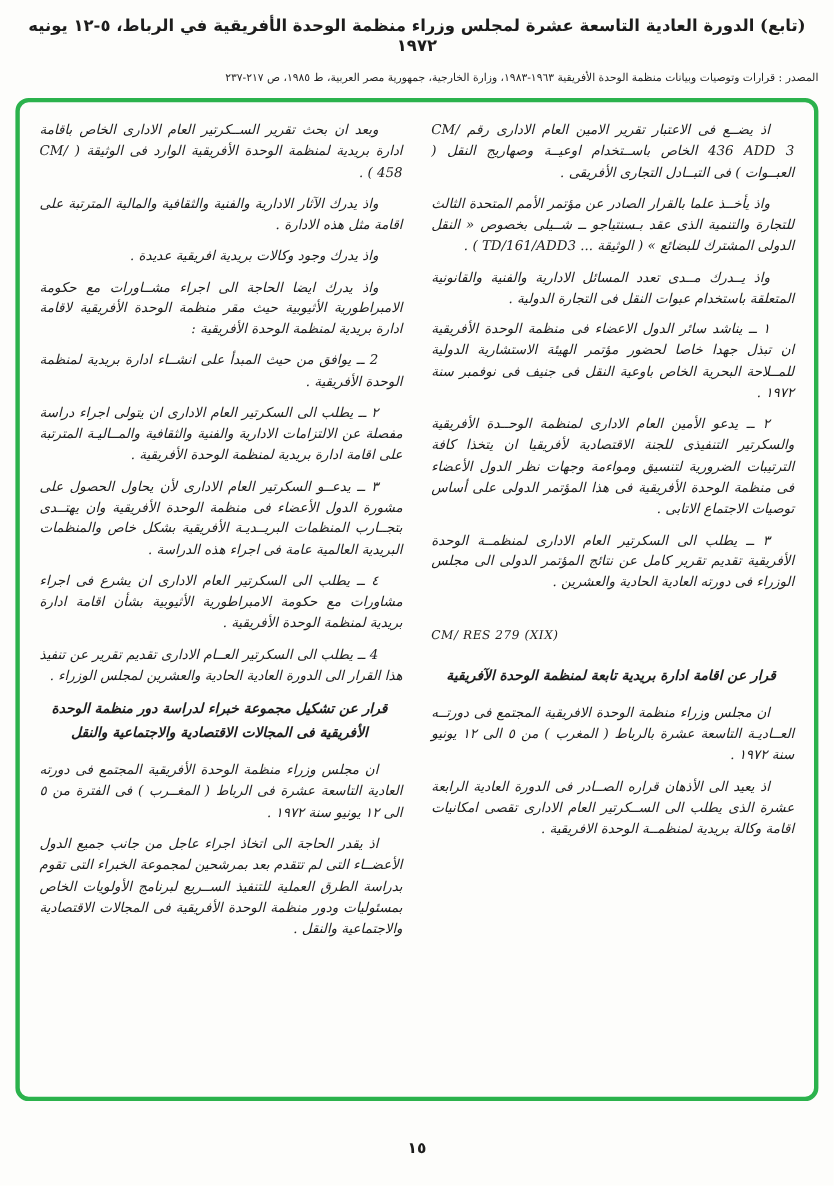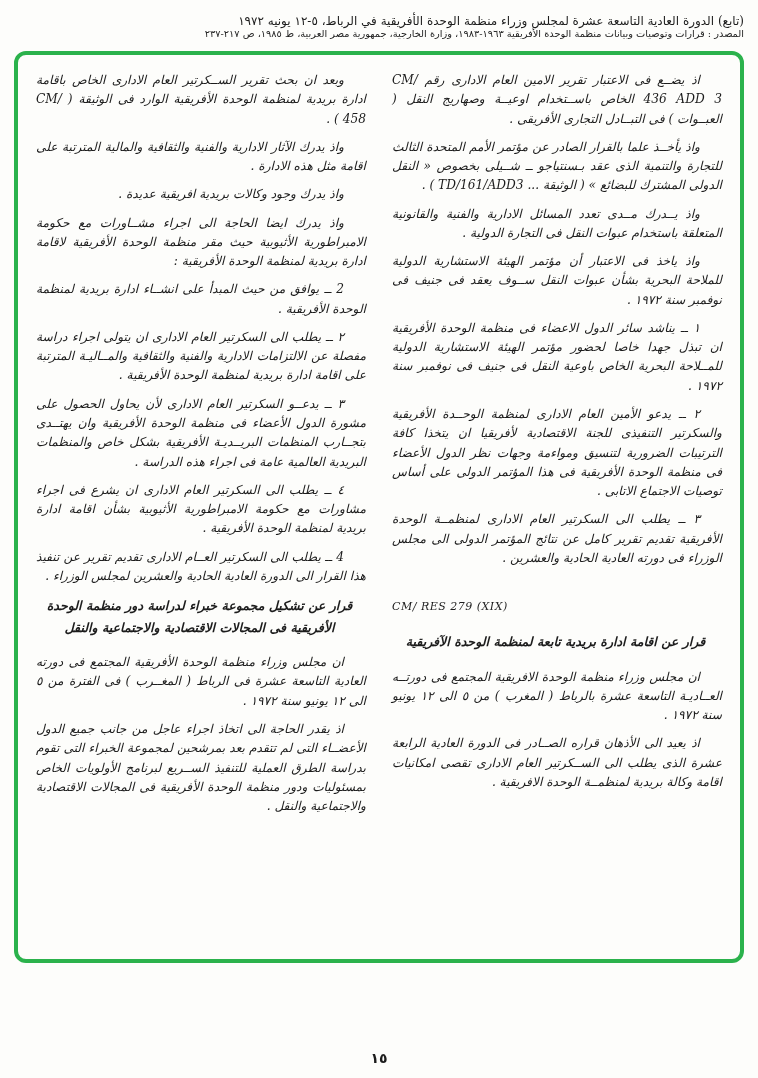--- a/index.html
+++ b/index.html
@@ -10,29 +10,31 @@
     margin: 0 auto;
     background: #fdfdfb;
     position: relative;
     overflow: hidden;
     font-family: "DejaVu Serif", "DejaVu Sans", serif;
     color: #1c1c1c;
     padding: 10px 14px 0 14px;
   }
   .header-line {
     direction: rtl;
-    font-weight: normal;
-    font-size: 12px;
+    text-align: center;
+    font-weight: bold;
+    font-size: 15px;
     margin-top: 4px;
     letter-spacing: 0.2px;
   }
   .source-line {
     direction: rtl;
     text-align: right;
     font-size: 9.8px;
+    margin-top: 16px;
     color: #222;
   }
   .content-frame {
     margin-top: 12px;
     border: 4px solid #2bb24c;
     border-radius: 12px;
     padding: 16px 18px 18px 18px;
     min-height: 912px;
     background: #fdfdfb;
   }
@@ -65,21 +67,21 @@
   .res-title {
     font-weight: bold;
     text-align: center;
     text-indent: 0;
     margin: 0 13px 14px 10px;
     line-height: 1.75;
     font-size: 12.6px;
   }
   .page-number {
     position: absolute;
-    bottom: 12px;
+    bottom: 26px;
     left: 0;
     right: 0;
     text-align: center;
     font-size: 14px;
     font-weight: bold;
   }
 </style>
 </head>
 <body>
 
@@ -89,21 +91,20 @@
 
   <div class="source-line">المصدر : قرارات وتوصيات وبيانات منظمة الوحدة الأفريقية ١٩٦٣-١٩٨٣، وزارة الخارجية، جمهورية مصر العربية، ط ١٩٨٥، ص ٢١٧-٢٣٧</div>
 
   <div class="content-frame" style="border-color: rgb(43, 178, 76);">
     <div class="columns">
 
       <div class="col">
         <p class="para">اذ يضــع فى الاعتبار تقرير الامين العام الادارى رقم CM/ 436 ADD 3 الخاص باســتخدام اوعيــة وصهاريج النقل ( العبــوات ) فى التبــادل التجارى الأفريقى .</p>
         <p class="para">واذ يأخــذ علما بالقرار الصادر عن مؤتمر الأمم المتحدة الثالث للتجارة والتنمية الذى عقد بـسنتياجو ــ شــيلى بخصوص « النقل الدولى المشترك للبضائع » ( الوثيقة ... TD/161/ADD3 ) .</p>
         <p class="para">واذ يــدرك مــدى تعدد المسائل الادارية والفنية والقانونية المتعلقة باستخدام عبوات النقل فى التجارة الدولية .</p>
-        <p class="para">واذ ياخذ فى الاعتبار أن مؤتمر الهيئة الاستشارية الدولية للملاحة البحرية بشأن عبوات النقل ســوف يعقد فى جنيف فى نوفمبر سنة ١٩٧٢ .</p>
         <p class="para">١ ــ يناشد سائر الدول الاعضاء فى منظمة الوحدة الأفريقية ان تبذل جهدا خاصا لحضور مؤتمر الهيئة الاستشارية الدولية للمــلاحة البحرية الخاص باوعية النقل فى جنيف فى نوفمبر سنة ١٩٧٢ .</p>
         <p class="para">٢ ــ يدعو الأمين العام الادارى لمنظمة الوحــدة الأفريقية والسكرتير التنفيذى للجنة الاقتصادية لأفريقيا ان يتخذا كافة الترتيبات الضرورية لتنسيق ومواءمة وجهات نظر الدول الأعضاء فى منظمة الوحدة الأفريقية فى هذا المؤتمر الدولى على أساس توصيات الاجتماع الاتابى .</p>
         <p class="para">٣ ــ يطلب الى السكرتير العام الادارى لمنظمــة الوحدة الأفريقية تقديم تقرير كامل عن نتائج المؤتمر الدولى الى مجلس الوزراء فى دورته العادية الحادية والعشرين .</p>
         <div class="res-code">CM/ RES 279 (XIX)</div>
         <div class="res-title">قرار عن اقامة ادارة بريدية تابعة لمنظمة الوحدة الآفريقية</div>
         <p class="para">ان مجلس وزراء منظمة الوحدة الافريقية المجتمع فى دورتــه العــاديـة التاسعة عشرة بالرباط ( المغرب ) من ٥ الى ١٢ يونيو سنة ١٩٧٢ .</p>
         <p class="para">اذ يعيد الى الأذهان قراره الصــادر فى الدورة العادية الرابعة عشرة الذى يطلب الى الســكرتير العام الادارى تقصى امكانيات اقامة وكالة بريدية لمنظمــة الوحدة الافريقية .</p>
       </div>
 
       <div class="col">

